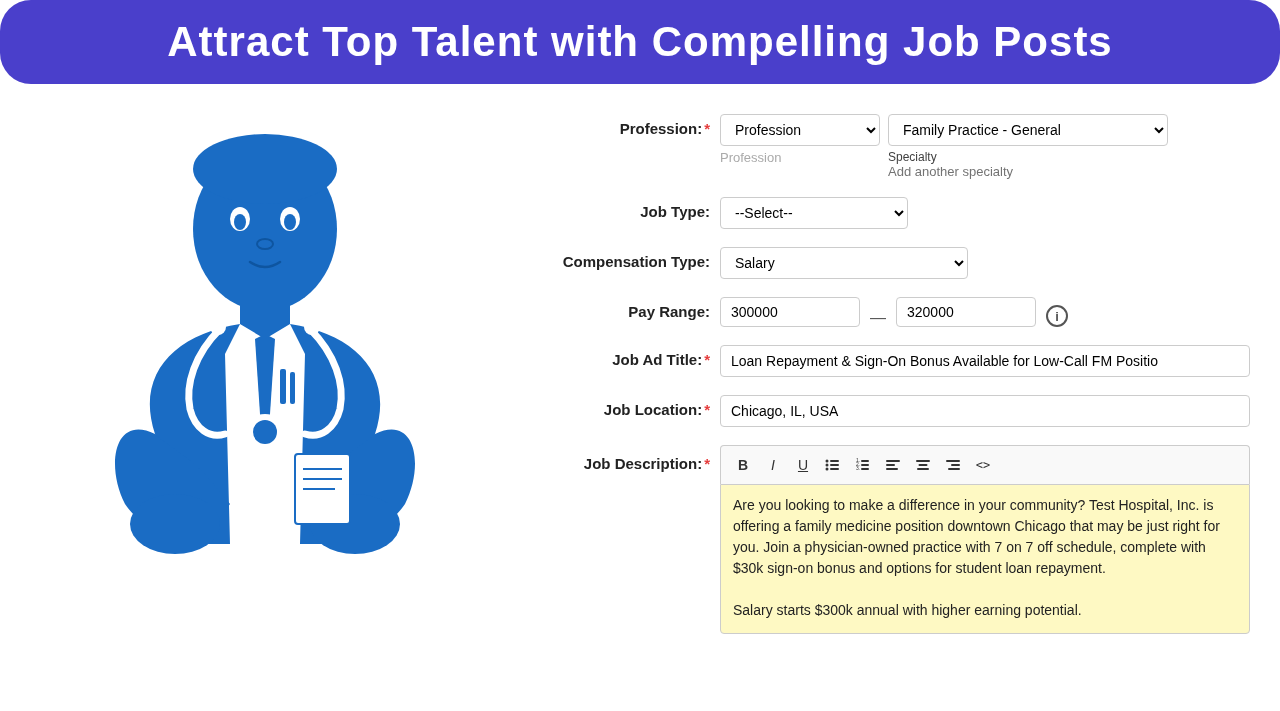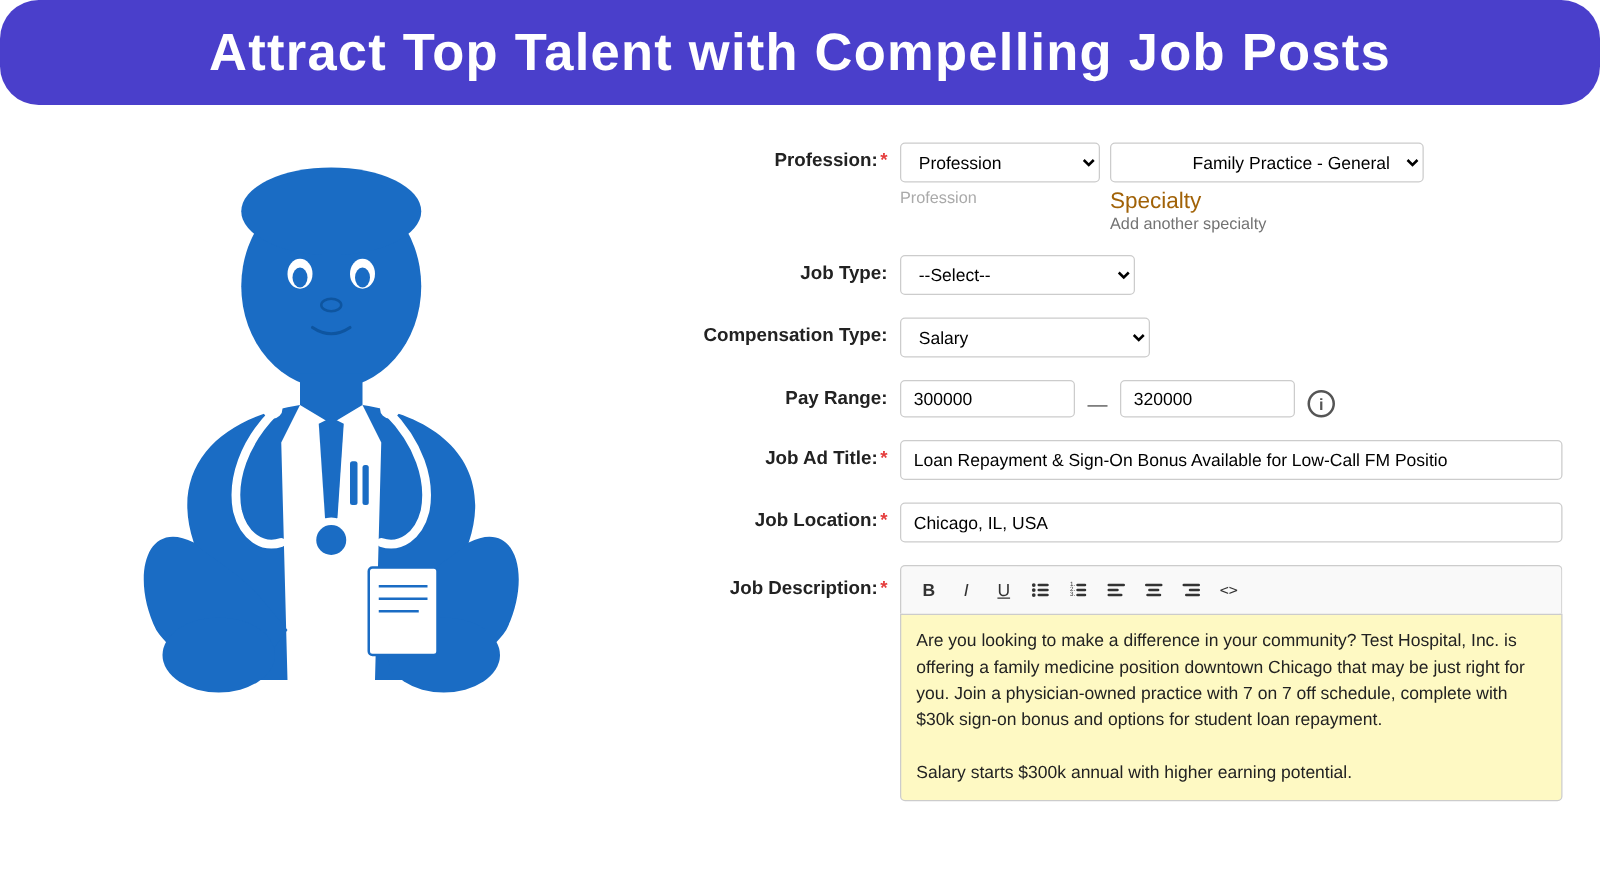--- a/index.html
+++ b/index.html
@@ -81,22 +81,21 @@
       background: #fff;
       cursor: pointer;
       appearance: auto;
     }
 
     .select-profession {
       width: 160px;
     }
 
     .select-specialty {
-      width: 251px;
-      text-align: right;
+      width: 280px;
     }
 
     .profession-sublabels {
       display: flex;
       flex-direction: row;
       gap: 8px;
       margin-top: 4px;
     }
 
     .sub-label-profession {
@@ -105,37 +104,37 @@
       width: 160px;
     }
 
     .sub-label-specialty {
       display: flex;
       flex-direction: column;
       gap: 0;
     }
 
     .sub-label-specialty .specialty-text {
-      color: #a16207;
-      font-size: 18px;
+      color: #404040;
+      font-size: 12px;
     }
 
     .sub-label-specialty .add-specialty-link {
       color: #737373;
       font-size: 13px;
       text-decoration: none;
       cursor: pointer;
     }
 
     .select-jobtype {
       width: 188px;
     }
 
     .select-compensation {
-      width: 200px;
+      width: 248px;
     }
 
     .pay-range-row {
       display: flex;
       flex-direction: row;
       align-items: flex-end;
       gap: 10px;
     }
 
     .pay-input {

